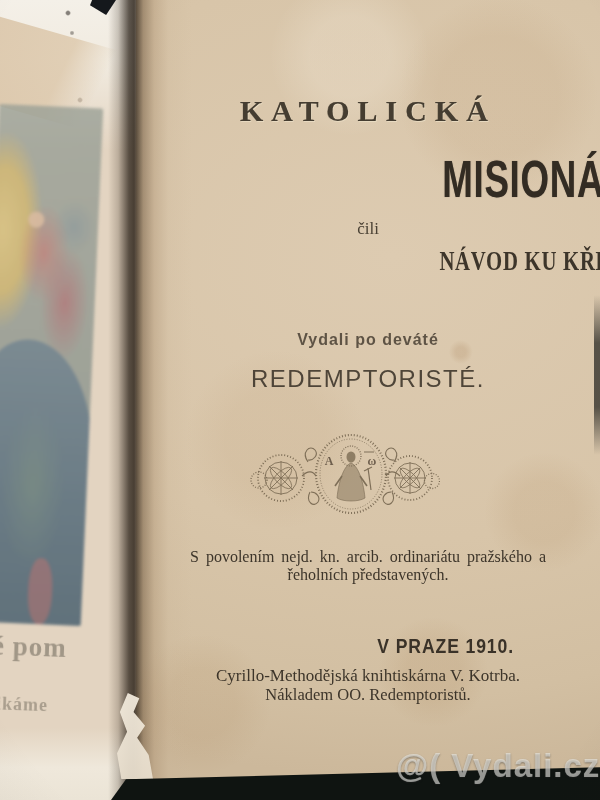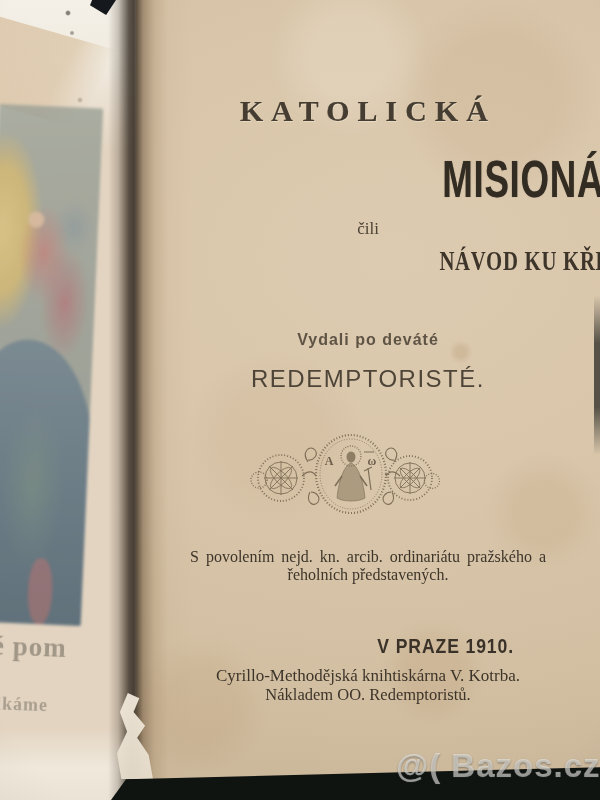--- a/index.html
+++ b/index.html
@@ -194,14 +194,14 @@
     </div>
   </div>
 
   <div class="gutter"></div>
   <div class="tear"></div>
   <div class="top-wedge"></div>
   <div class="right-sliver"></div>
   <div class="bottom-band"></div>
   <div class="photo-vignette"></div>
 
-  <div class="watermark">@( Bazos.cz</div>
+  <div class="watermark">@( Vydali.cz</div>
 </div>
 
 </body></html>

